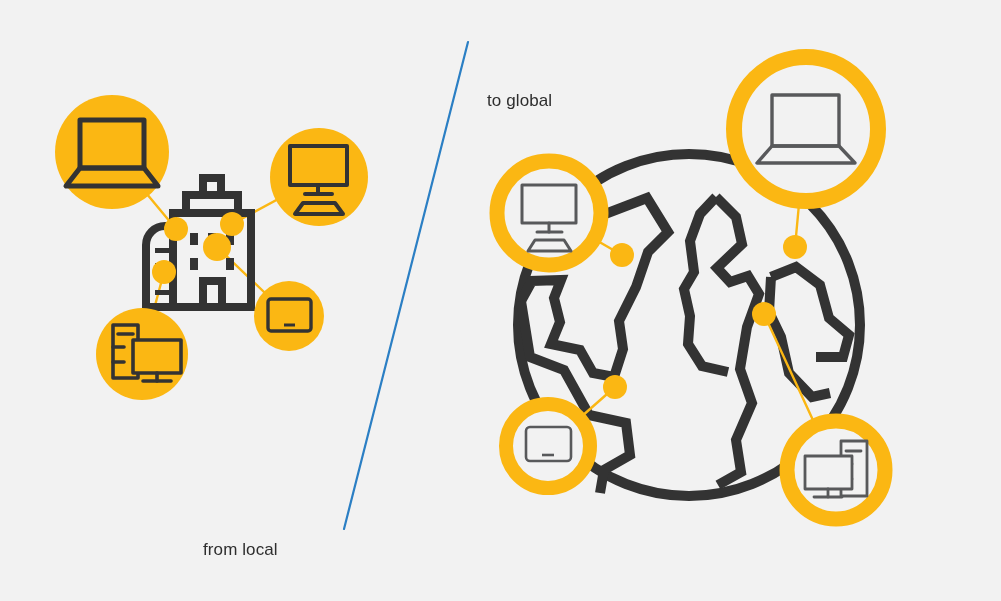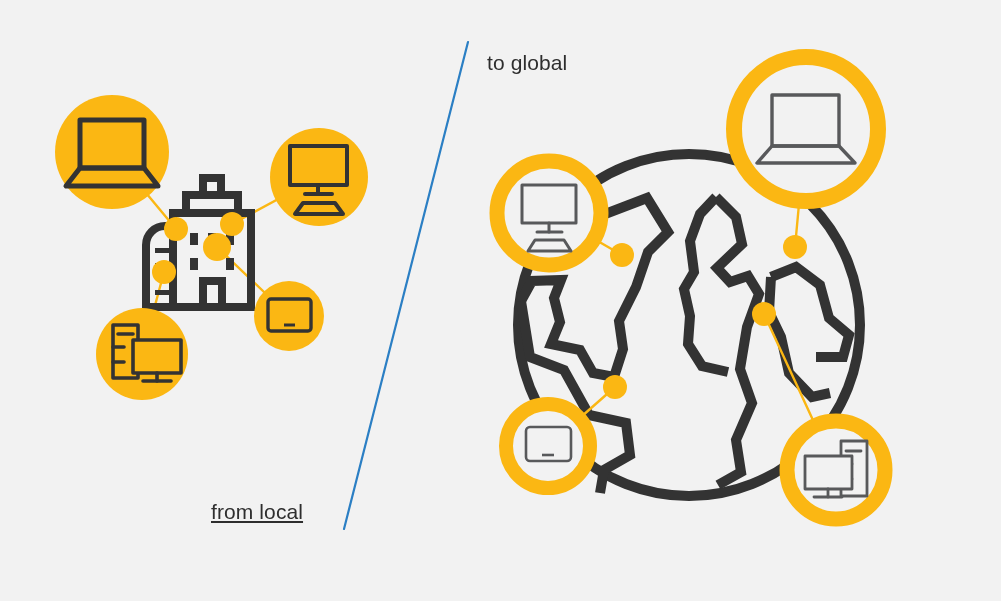--- a/index.html
+++ b/index.html
@@ -20,27 +20,28 @@
   }
   #scene {
     position: absolute;
     inset: 0;
     width: 1001px;
     height: 601px;
   }
   .label {
     position: absolute;
     color: #2e2e2e;
-    font-size: 21px;
+    font-size: 17px;
     font-family: "Liberation Sans", sans-serif;
     letter-spacing: 0.1px;
     white-space: nowrap;
     user-select: none;
-  }
-  #label-from-local { left: 211px; top: 500px; text-decoration: underline; }
+    margin-top: 40px;
+  }
+  #label-from-local { left: 203px; top: 500px; }
   #label-to-global  { left: 487px; top: 51px; }
 </style>
 </head>
 <body>
 
 <div id="stage">
 
   <svg id="scene" viewBox="0 0 1001 601" xmlns="http://www.w3.org/2000/svg">
 
     <rect x="0" y="0" width="1001" height="601" fill="#f2f2f2"></rect>

